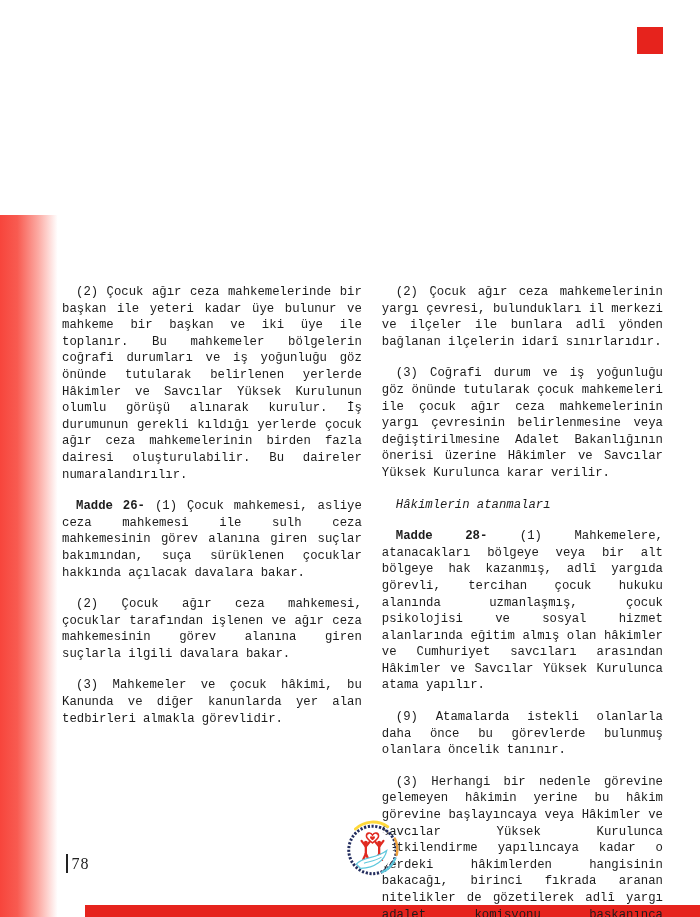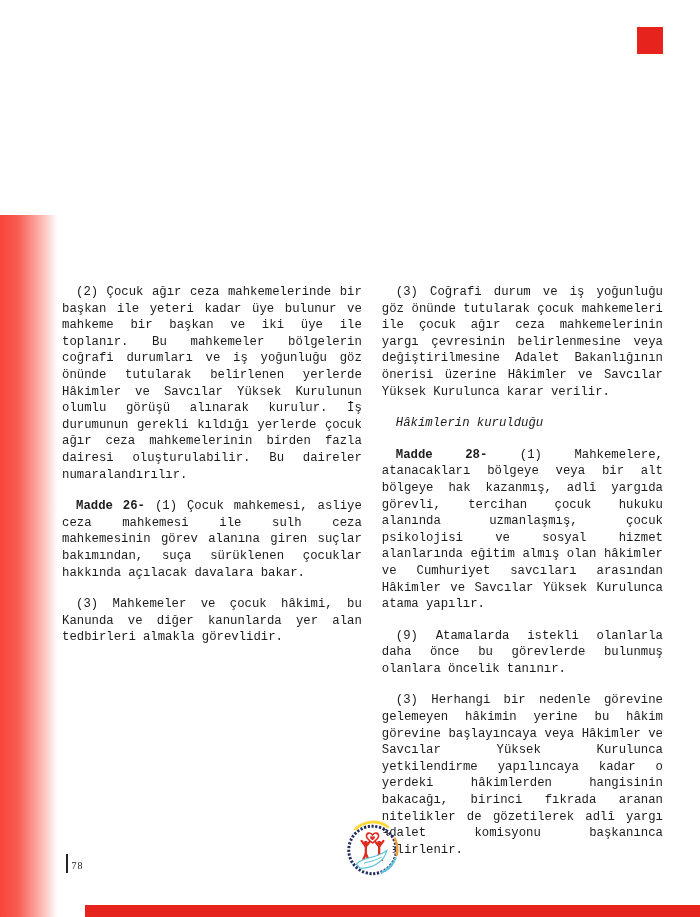--- a/index.html
+++ b/index.html
@@ -39,21 +39,21 @@
     margin:0 0 15px 0;
     font-size:12.3px;line-height:16.6px;
     text-align:justify;text-indent:14px;
     word-spacing:-0.2px;
   }
   .heading{font-style:italic;}
   .lead{font-weight:bold;}
 
   .pagenum{
     position:absolute;left:66px;top:854px;
-    font-size:10px;letter-spacing:1px;color:#222;text-align:right;
+    font-size:16px;letter-spacing:1px;color:#222;text-align:right;
   }
   .pagenum .bar{
     display:inline-block;width:1.5px;height:19px;background:#222;
     margin-right:4px;vertical-align:-4px;
   }
 
   .logo{position:absolute;left:344px;top:820px;width:57px;height:58px;}
 </style>
 </head>
 <body>
@@ -61,25 +61,27 @@
 <div class="page">
 
   <div class="left-band"></div>
   <div class="corner-accent"></div>
   <div class="bottom-accent"></div>
 
   <div class="cols">
     <div class="col-left">
       <p class="para"><span>(2) Çocuk ağır ceza mahkemelerinde bir başkan ile yeteri kadar üye bulunur ve mahkeme bir başkan ve iki üye ile toplanır. Bu mahkemeler bölgelerin coğrafi durumları ve iş yoğunluğu göz önünde tutularak belirlenen yerlerde Hâkimler ve Savcılar Yüksek Kurulunun olumlu görüşü alınarak kurulur. İş durumunun gerekli kıldığı yerlerde çocuk ağır ceza mahkemelerinin birden fazla dairesi oluşturulabilir. Bu daireler numaralandırılır.</span></p>
       <p class="para"><b class="lead">Madde 26-</b><span> (1) Çocuk mahkemesi, asliye ceza mahkemesi ile sulh ceza mahkemesinin görev alanına giren suçlar bakımından, suça sürüklenen çocuklar hakkında açılacak davalara bakar.</span></p>
+      <p class="para"><span>(2) Çocuk ağır ceza mahkemesi, çocuklar tarafından işlenen ve ağır ceza mahkemesinin görev alanına giren suçlarla ilgili davalara bakar.</span></p>
       <p class="para"><span>(3) Mahkemeler ve çocuk hâkimi, bu Kanunda ve diğer kanunlarda yer alan tedbirleri almakla görevlidir.</span></p>
     </div>
     <div class="col-right">
+      <p class="para"><span>(2) Çocuk ağır ceza mahkemelerinin yargı çevresi, bulundukları il merkezi ve ilçeler ile bunlara adlî yönden bağlanan ilçelerin idarî sınırlarıdır.</span></p>
       <p class="para"><span>(3) Coğrafi durum ve iş yoğunluğu göz önünde tutularak çocuk mahkemeleri ile çocuk ağır ceza mahkemelerinin yargı çevresinin belirlenmesine veya değiştirilmesine Adalet Bakanlığının önerisi üzerine Hâkimler ve Savcılar Yüksek Kurulunca karar verilir.</span></p>
-      <p class="para heading"><span>Hâkimlerin kurulduğu</span></p>
+      <p class="para heading"><span>Hâkimlerin atanmaları</span></p>
       <p class="para"><b class="lead">Madde 28-</b><span> (1) Mahkemelere, atanacakları bölgeye veya bir alt bölgeye hak kazanmış, adlî yargıda görevli, tercihan çocuk hukuku alanında uzmanlaşmış, çocuk psikolojisi ve sosyal hizmet alanlarında eğitim almış olan hâkimler ve Cumhuriyet savcıları arasından Hâkimler ve Savcılar Yüksek Kurulunca atama yapılır.</span></p>
       <p class="para"><span>(9) Atamalarda istekli olanlarla daha önce bu görevlerde bulunmuş olanlara öncelik tanınır.</span></p>
       <p class="para"><span>(3) Herhangi bir nedenle görevine gelemeyen hâkimin yerine bu hâkim görevine başlayıncaya veya Hâkimler ve Savcılar Yüksek Kurulunca yetkilendirme yapılıncaya kadar o yerdeki hâkimlerden hangisinin bakacağı, birinci fıkrada aranan nitelikler de gözetilerek adlî yargı adalet komisyonu başkanınca belirlenir.</span></p>
     </div>
   </div>
 
   <div class="pagenum"><span class="bar"></span><span>78</span></div>
 
   <svg class="logo" viewBox="0 0 60 60" aria-hidden="true">
 

